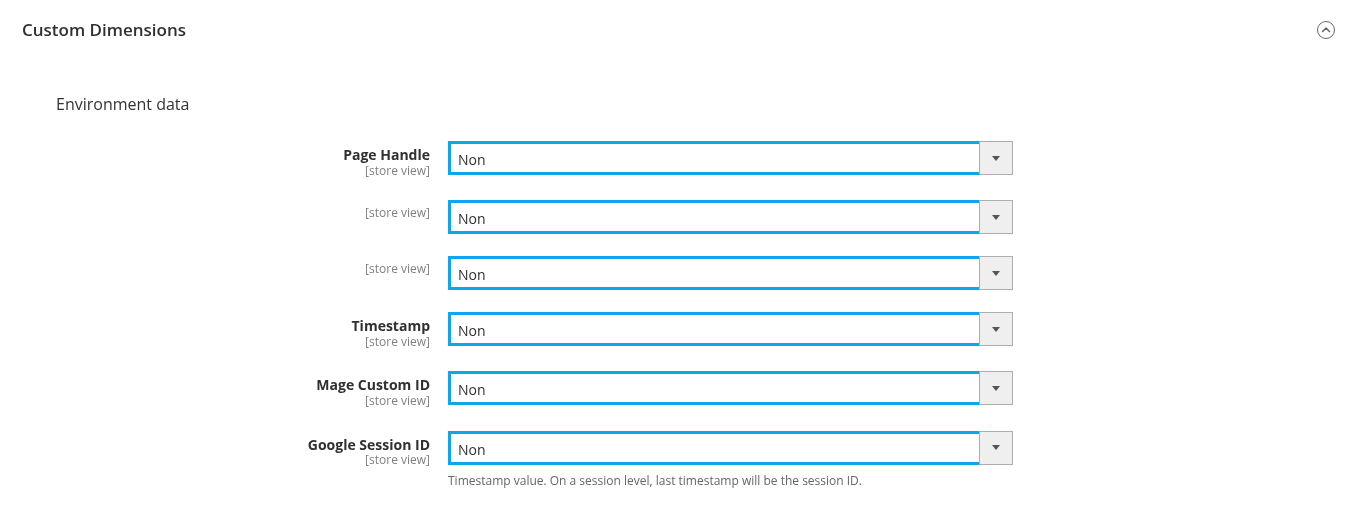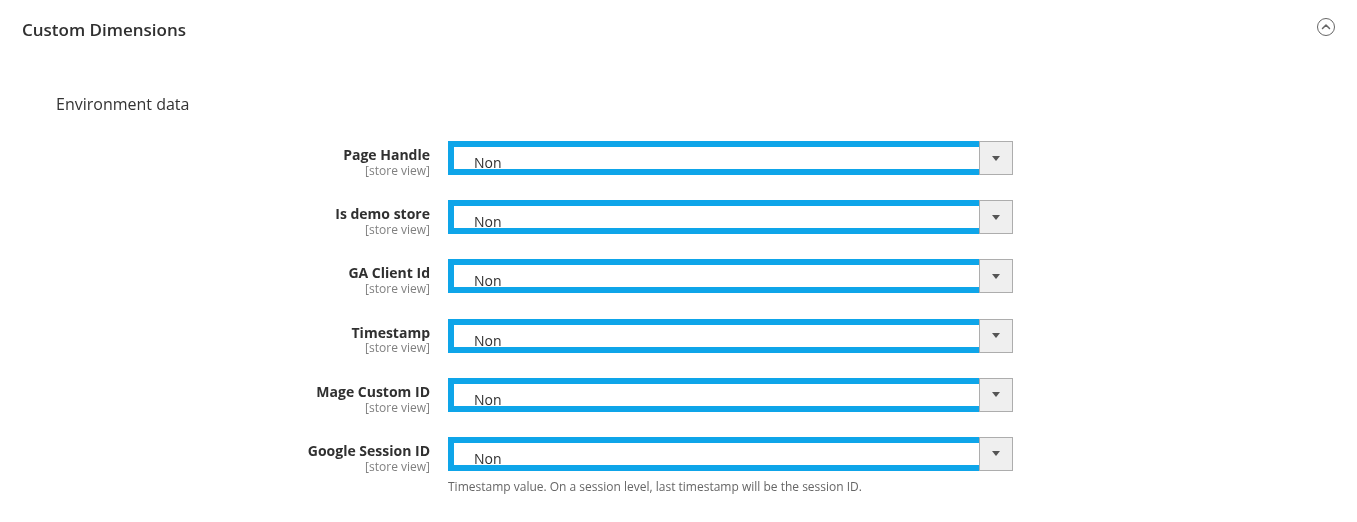--- a/index.html
+++ b/index.html
@@ -6,21 +6,21 @@
   body {
     font-family: 'Open Sans', 'Helvetica Neue', Arial, sans-serif;
     background: #ffffff;
     color: #303030;
     width: 1357px;
     padding: 18px 22px 30px 22px;
   }
   .section-header {
     display: flex;
     justify-content: space-between;
-    align-items: flex-start;
+    align-items: center;
     padding-bottom: 10px;
   }
   .section-title {
     font-size: 17px;
     font-weight: 600;
     color: #303030;
   }
   .collapse-btn {
     width: 18px;
     height: 18px;
@@ -69,23 +69,23 @@
     width: 565px;
   }
   .select-wrap {
     position: relative;
     width: 100%;
     height: 34px;
   }
   .select-input {
     width: 100%;
     height: 34px;
-    border: 6px solid #0ea5e9;
+    border: 3px solid #0ea5e9;
     background: #fff;
-    padding: 0 40px 0 20px;
+    padding: 0 40px 0 7px;
     font-size: 14px;
     color: #303030;
     line-height: 32px;
     cursor: pointer;
   }
   .select-arrow {
     position: absolute;
     right: 0;
     top: 0;
     width: 34px;
@@ -136,36 +136,34 @@
         <div class="select-input">Non</div>
         <div class="select-arrow">
             <div class="tri"></div>
           </div>
       </div>
     </div>
   </div>
 
   <div class="field-row">
     <div class="label-col">
-      <div class="label-text">Is demo store</div>
-      <div class="scope">[store view]</div>
-    </div>
-    <div class="control-col">
-      <div class="select-wrap">
-        <div class="select-input">Non</div>
-        <div class="select-arrow">
-            <div class="tri"></div>
-          </div>
-      </div>
-    </div>
-  </div>
-
-  <div class="field-row">
-    <div class="label-col">
-      <div class="label-text">GA Client Id</div>
+      <div class="scope">[store view]</div>
+    </div>
+    <div class="control-col">
+      <div class="select-wrap">
+        <div class="select-input">Non</div>
+        <div class="select-arrow">
+            <div class="tri"></div>
+          </div>
+      </div>
+    </div>
+  </div>
+
+  <div class="field-row">
+    <div class="label-col">
       <div class="scope">[store view]</div>
     </div>
     <div class="control-col">
       <div class="select-wrap">
         <div class="select-input">Non</div>
         <div class="select-arrow">
             <div class="tri"></div>
           </div>
       </div>
     </div>

